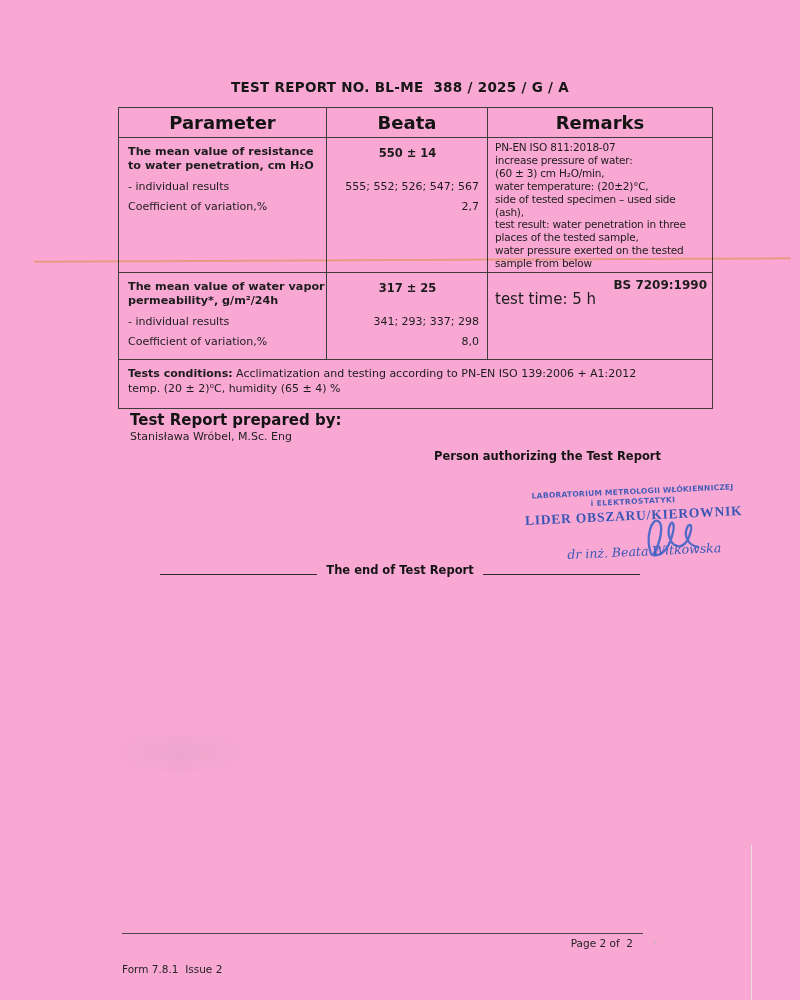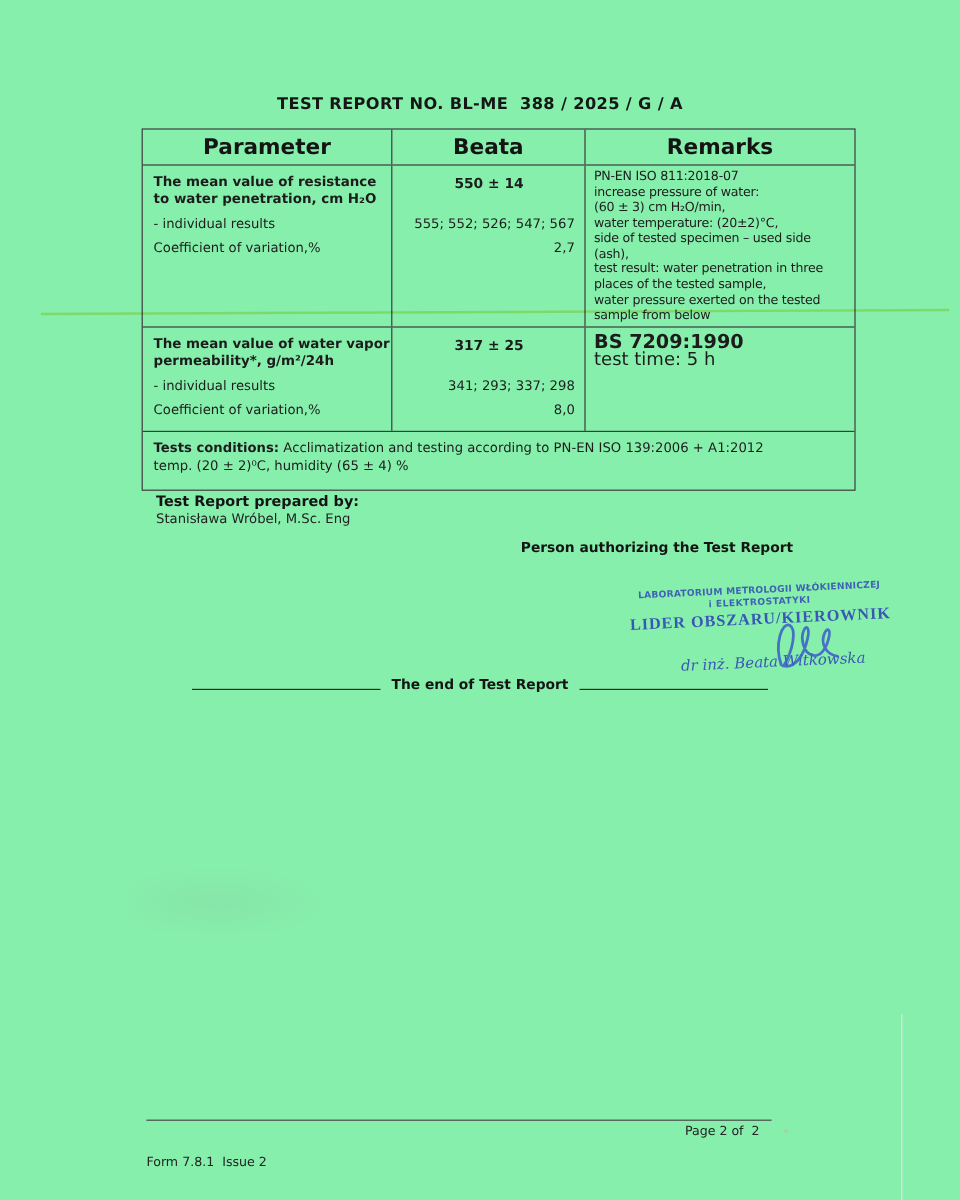--- a/index.html
+++ b/index.html
@@ -1,17 +1,17 @@
 <!DOCTYPE html>
 <html style="--stamp-color: #3a57b5; --hl-color: #e6e07a;"><head>
 <meta charset="utf-8">
 <style>
   * { margin:0; padding:0; box-sizing:border-box; }
   body { background:#fff; font-family:"DejaVu Sans", sans-serif; }
-  .page { position:relative; width:800px; height:1000px; background:#86efac; overflow:hidden; color:#1f1f1f; }
+  .page { position:relative; width:800px; height:1000px; background:#f9a8d4; overflow:hidden; color:#1f1f1f; }
 
   .doc-title { position:absolute; top:79px; left:0; width:100%; text-align:center;
     font-weight:bold; font-size:13.5px; letter-spacing:.3px; white-space:pre; color:#161616; }
 
   
   .report-table { position:absolute; left:118px; top:107px; width:595px;
     border:1.6px solid #3c3c3c; font-size:11px; color:#1c1c1c; background:transparent; }
   .tr { display:flex; }
   .tr + .tr { border-top:1.6px solid #3c3c3c; }
   .c1 { width:208px; border-right:1.6px solid #3c3c3c; }
@@ -24,29 +24,29 @@
   .row2 { min-height:87px; }
   .cell { padding:7px 8px 4px 9px; }
   .rtop { height:34px; }
   .param-name { font-weight:bold; white-space:pre; line-height:14px; font-size:11.2px; }
   .param-line { line-height:15px; margin-bottom:5px; }
   .vcell { text-align:center; }
   .value-main { font-weight:bold; padding-top:1px; font-size:11.5px; }
   .value-line { line-height:15px; margin-bottom:5px;text-align:right; }
   .remarks-cell { padding:3px 5px 2px 7px; font-size:10.5px; line-height:12.9px; letter-spacing:-.2px; }
   .remarks-title { white-space:pre; }
-  .remarks-title.bold { font-weight:bold; font-size:16px; letter-spacing:0; }
+  .remarks-title.bold { font-weight:bold; font-size:12px; letter-spacing:0;text-align:right; }
   .remarks-body { white-space:pre; }
   .cond-row { min-height:49px; }
   .cond-cell { width:100%; padding:6px 8px 4px 9px; line-height:15px; }
   .bold { font-weight:bold; }
 
   
   .prepared-by { position:absolute; left:130px; top:411px; }
-  .prep-label { font-weight:bold; font-size:12px; color:#141414; }
+  .prep-label { font-weight:bold; font-size:15px; color:#141414; }
   .prep-name { font-size:11px; margin-top:1px; color:#222; }
   .authorizing { position:absolute; left:434px; top:449px; font-weight:bold; font-size:11.5px; color:#141414; }
 
   
   .stamp { position:absolute; left:524px; top:487px; width:220px; text-align:center;
     transform:rotate(-2.6deg); color:var(--stamp-color,#3a57b5); }
   .stamp-l1 { font-size:7.6px; letter-spacing:.2px; white-space:nowrap; font-weight:600; opacity:.92; }
   .stamp-l2 { font-size:7.6px; letter-spacing:.4px; font-weight:600; opacity:.92; margin-top:1px; }
   .stamp-l3 { font-family:"Liberation Serif", serif; font-size:13.5px; font-weight:600;
     letter-spacing:.8px; margin-top:2px; white-space:nowrap; }

